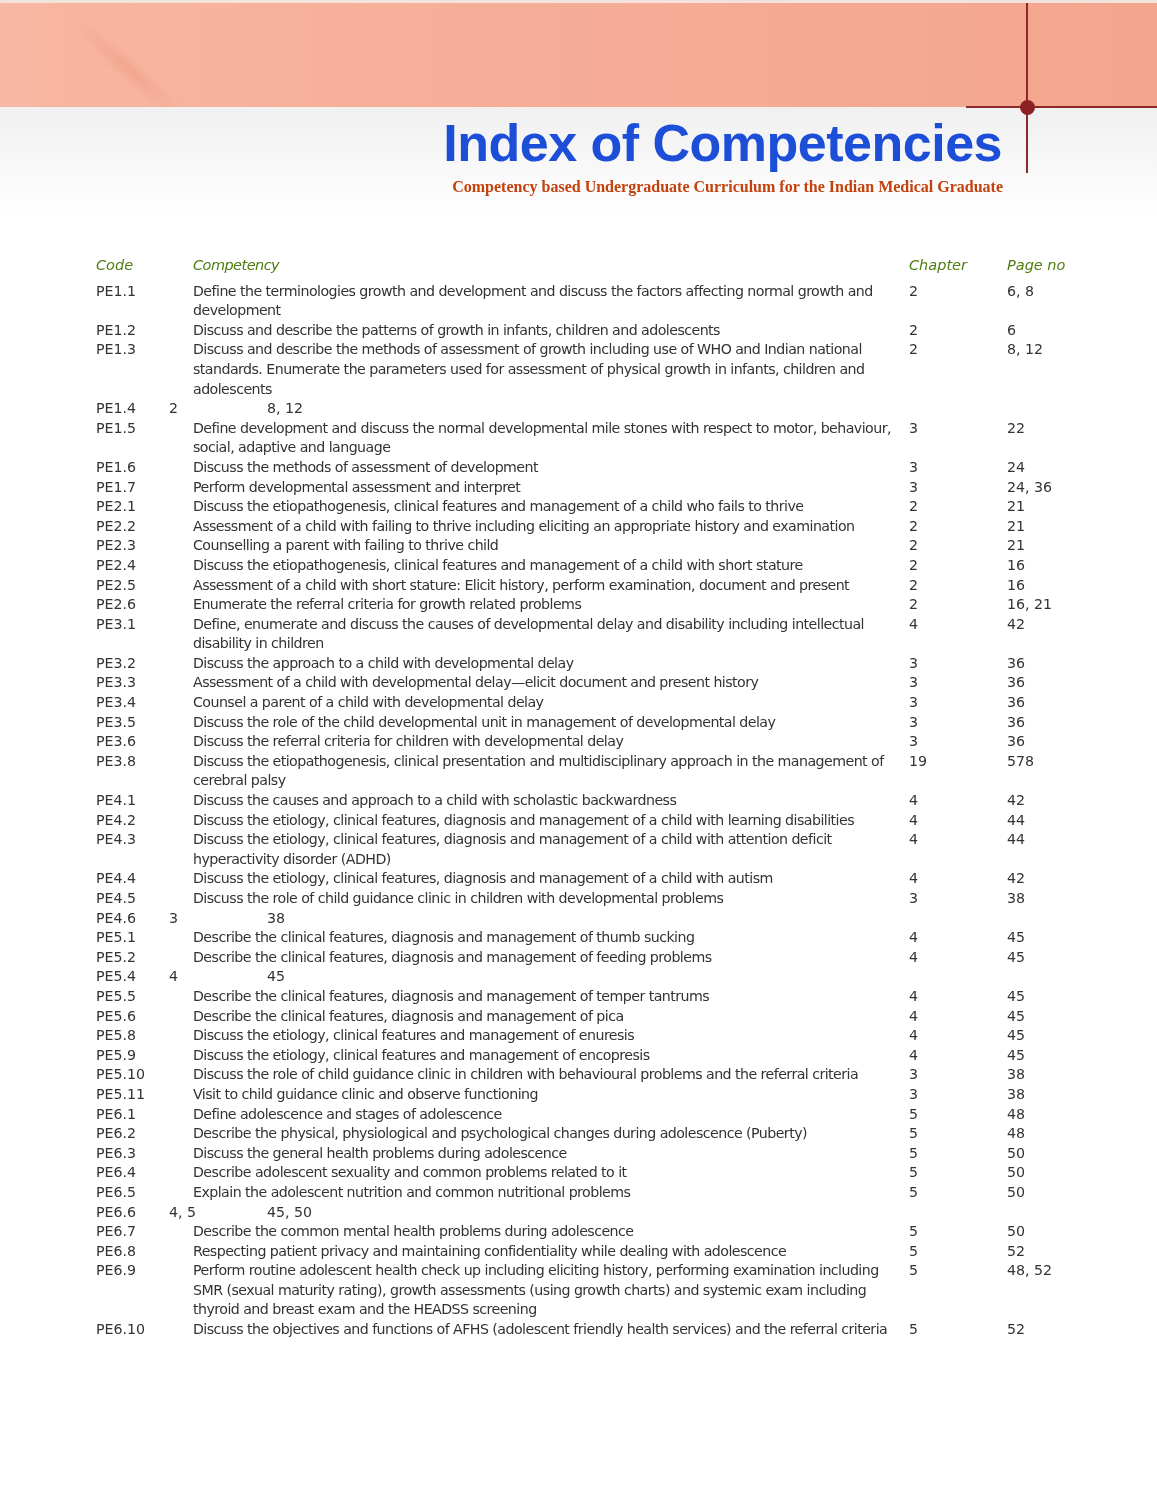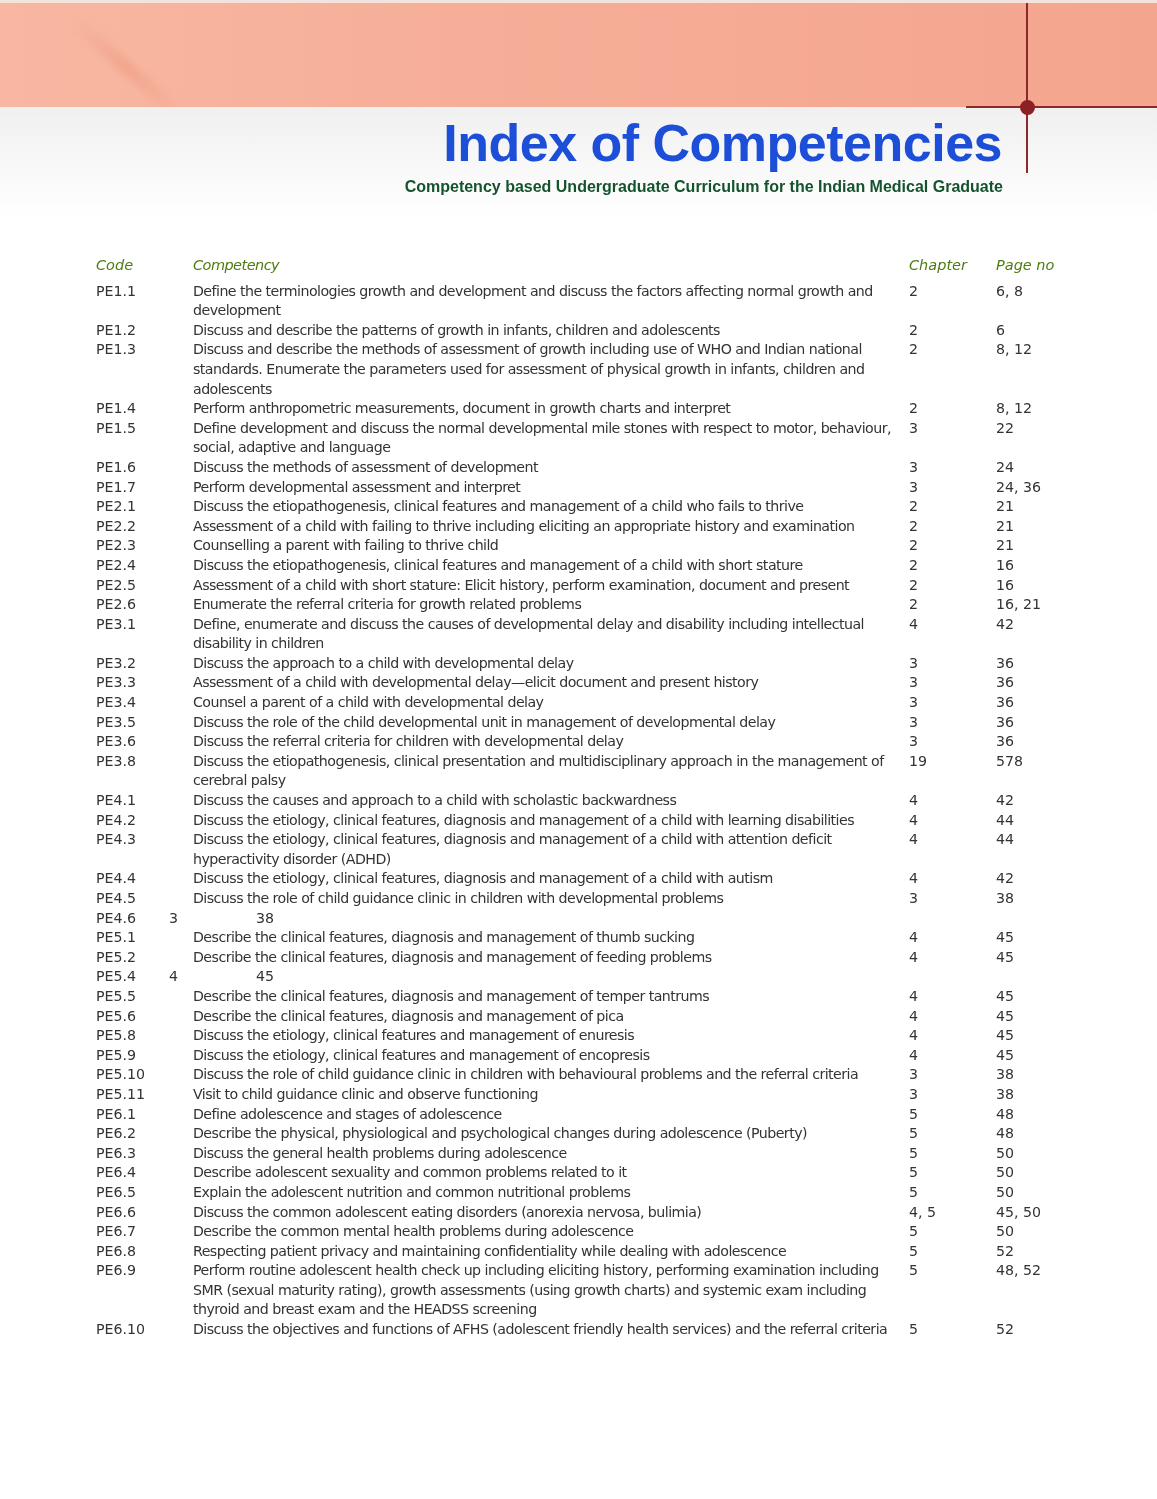--- a/index.html
+++ b/index.html
@@ -65,44 +65,44 @@
       font-size: 52px;
       font-weight: bold;
       color: #1d4ed8;
       letter-spacing: -0.5px;
       white-space: nowrap;
     }
     .subtitle {
       position: absolute;
       right: 154px;
       top: 178px;
-      font-family: Liberation Sans, sans-serif;
+      font-family: Liberation Serif, serif;
       font-size: 16px;
       font-weight: bold;
-      color: #14532d;
+      color: #c2410c;
       white-space: nowrap;
     }
     .table {
       position: absolute;
       left: 96px;
       top: 256px;
       width: 960px;
       font-family: "DejaVu Sans", sans-serif;
       font-size: 14.2px;
       line-height: 19.6px;
       color: #333;
     }
     .row {
       display: flex;
       align-items: flex-start;
     }
     .c-code { width: 73px; flex: none; white-space: nowrap; }
     .c-comp { width: 716px; flex: none; padding-right: 8px; letter-spacing: -0.55px; margin-left: 24px; }
     .c-chap { width: 87px; flex: none; white-space: nowrap; }
-    .c-page { width: 80px; flex: none; white-space: nowrap; }
+    .c-page { width: 80px; flex: none; white-space: nowrap; margin-left: 11px; }
     .head-row {
       font-style: italic;
       color: #4d7c0f;
       margin-bottom: 6px;
       font-size: 14.5px;
     }
   </style>
 </head>
 <body>
 
@@ -136,21 +136,20 @@
         <div class="c-page">6</div>
       </div>
       <div class="row">
         <div class="c-code">PE1.3</div>
         <div class="c-comp">Discuss and describe the methods of assessment of growth including use of WHO and Indian national standards. Enumerate the parameters used for assessment of physical growth in infants, children and adolescents</div>
         <div class="c-chap">2</div>
         <div class="c-page">8, 12</div>
       </div>
       <div class="row">
         <div class="c-code">PE1.4</div>
-        <div class="c-comp">Perform anthropometric measurements, document in growth charts and interpret</div>
         <div class="c-chap">2</div>
         <div class="c-page">8, 12</div>
       </div>
       <div class="row">
         <div class="c-code">PE1.5</div>
         <div class="c-comp">Define development and discuss the normal developmental mile stones with respect to motor, behaviour, social, adaptive and language</div>
         <div class="c-chap">3</div>
         <div class="c-page">22</div>
       </div>
       <div class="row">
@@ -356,21 +355,20 @@
         <div class="c-page">50</div>
       </div>
       <div class="row">
         <div class="c-code">PE6.5</div>
         <div class="c-comp">Explain the adolescent nutrition and common nutritional problems</div>
         <div class="c-chap">5</div>
         <div class="c-page">50</div>
       </div>
       <div class="row">
         <div class="c-code">PE6.6</div>
-        <div class="c-comp">Discuss the common adolescent eating disorders (anorexia nervosa, bulimia)</div>
         <div class="c-chap">4, 5</div>
         <div class="c-page">45, 50</div>
       </div>
       <div class="row">
         <div class="c-code">PE6.7</div>
         <div class="c-comp">Describe the common mental health problems during adolescence</div>
         <div class="c-chap">5</div>
         <div class="c-page">50</div>
       </div>
       <div class="row">

